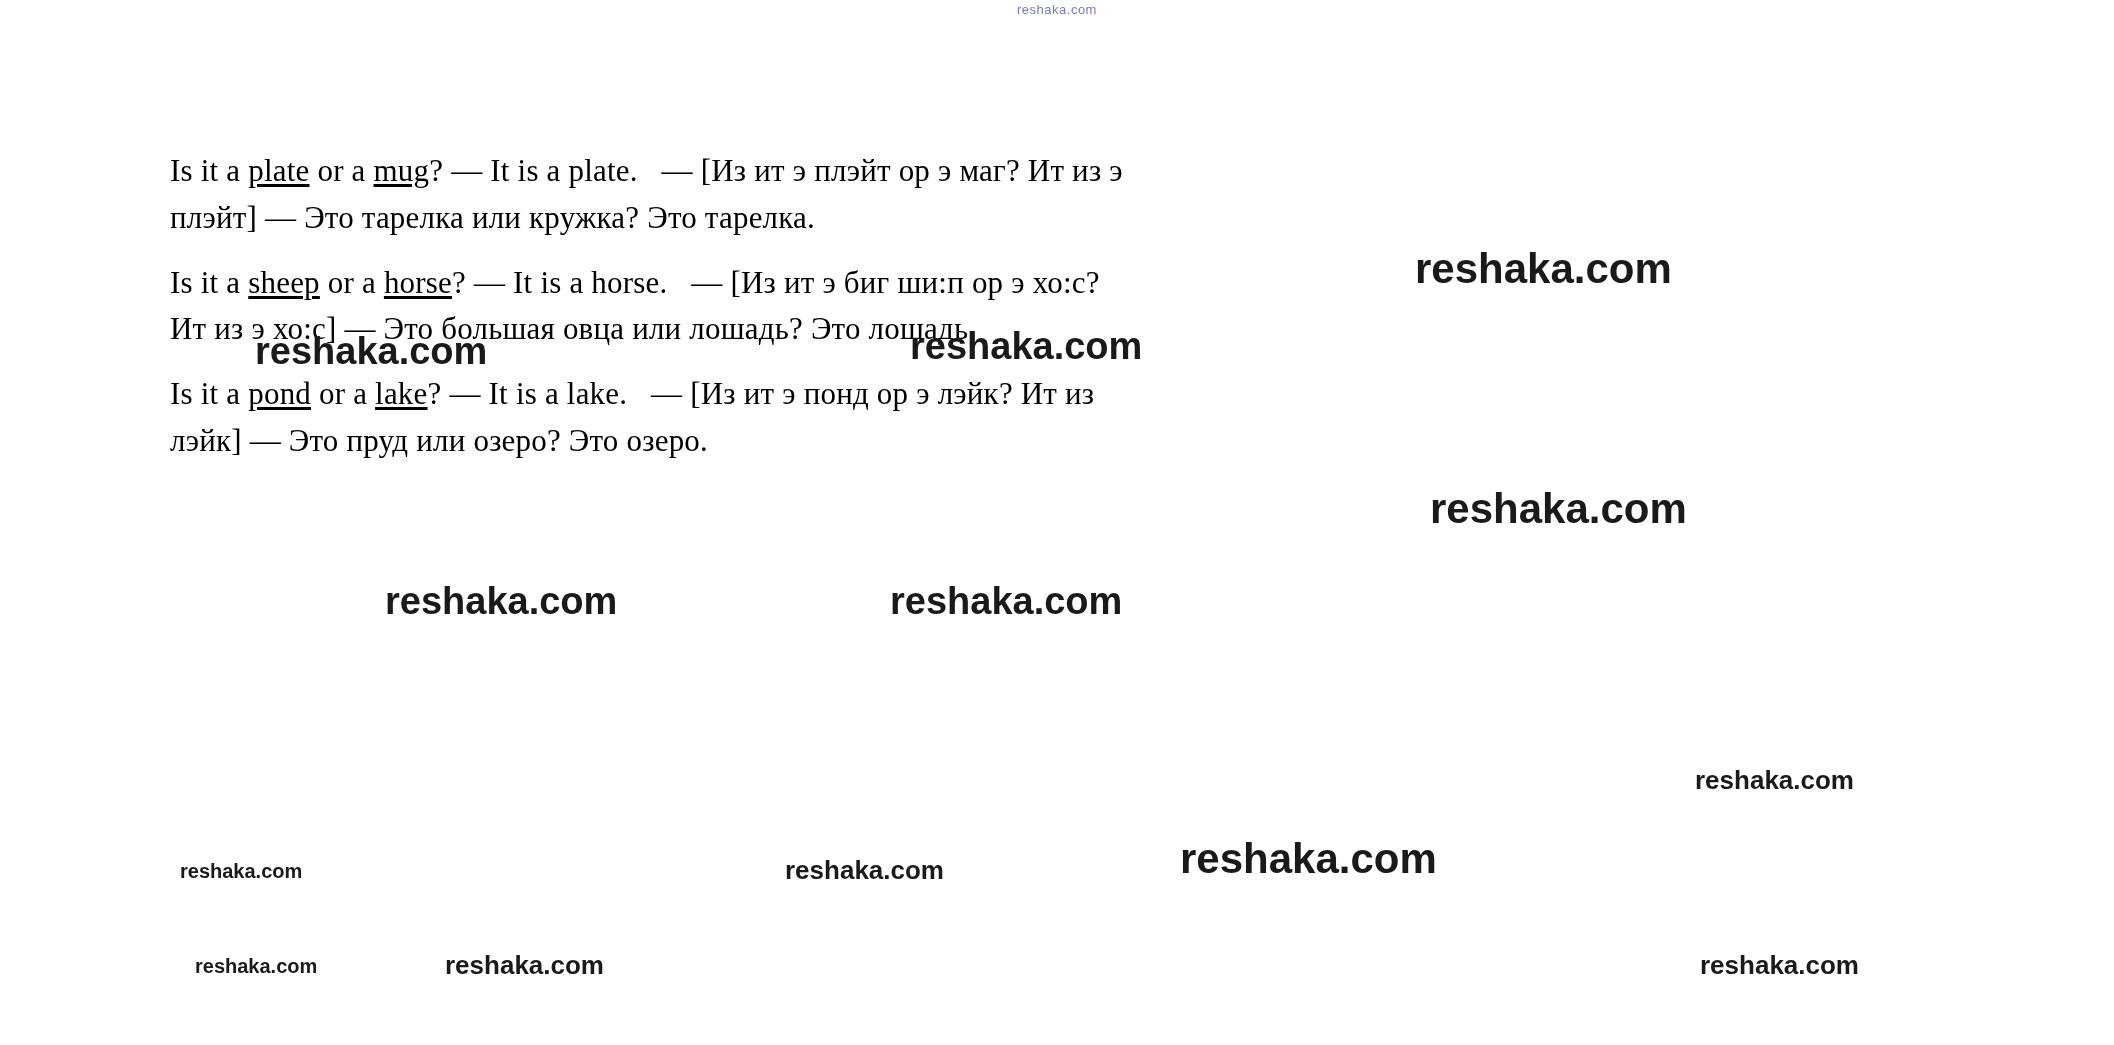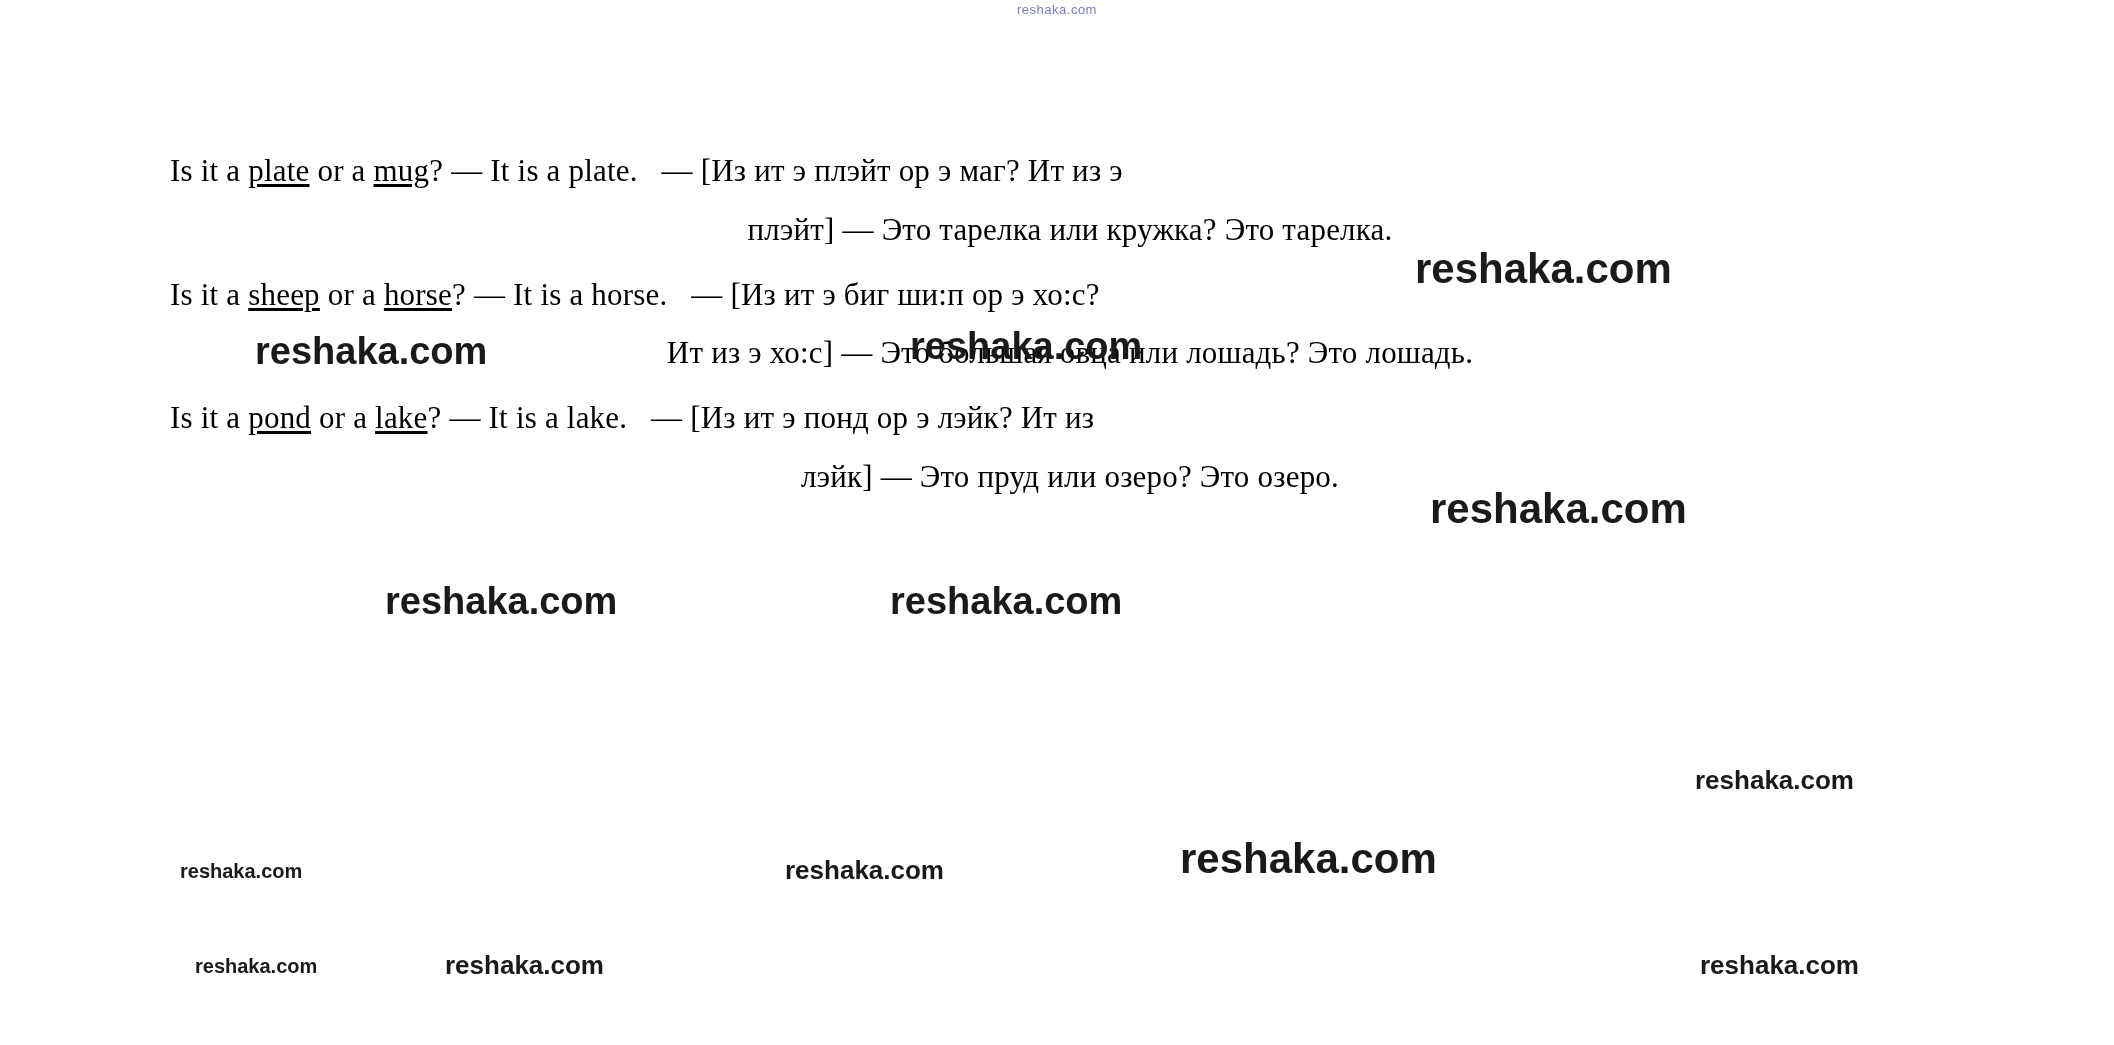--- a/index.html
+++ b/index.html
@@ -40,22 +40,21 @@
   }
 
   .line {
     font-size: 31px;
     line-height: 1.38;
     white-space: pre-wrap;
     letter-spacing: 0.2px;
   }
 
   .line.second {
-    margin-top: 16px;
-    text-align: center;
+    margin-top: 4px;
   }
 
   u.word {
     text-decoration: underline;
     text-underline-offset: 3px;
   }
 
   
   .wm {
     position: absolute;

